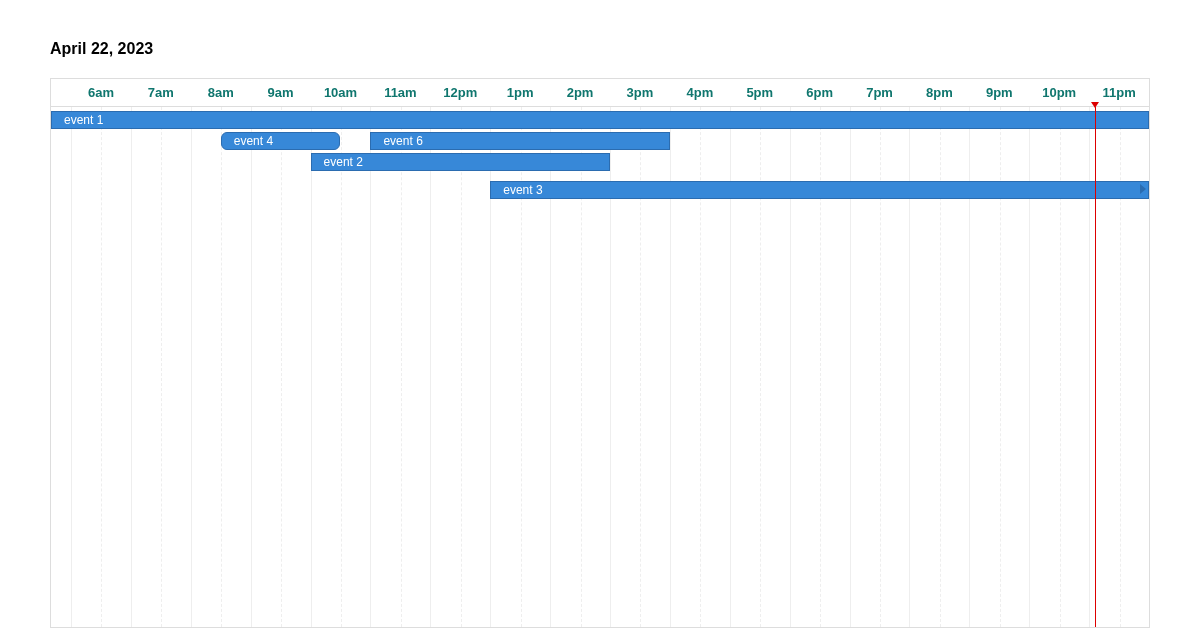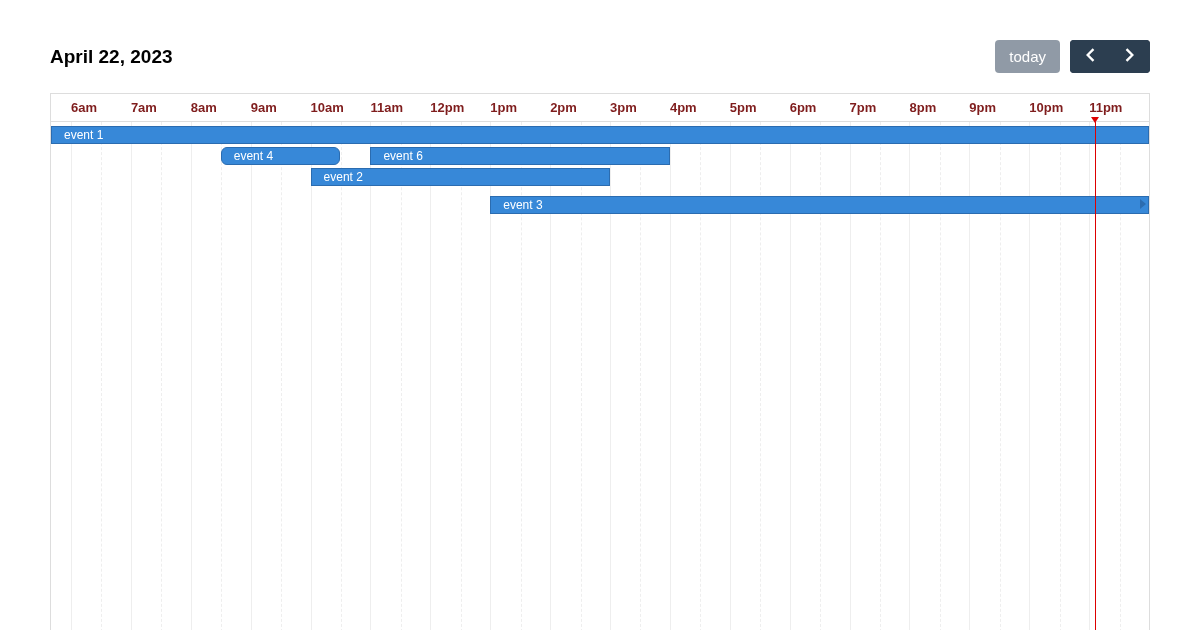--- a/index.html
+++ b/index.html
@@ -12,21 +12,21 @@
       background: #fff;
       padding: 40px 50px 0 50px;
     }
     .header {
       display: flex;
       justify-content: space-between;
       align-items: center;
       margin-bottom: 20px;
     }
     .title {
-      font-size: 19px;
+      font-size: 16px;
       font-weight: 700;
       color: #000;
     }
     .controls {
       display: flex;
       gap: 10px;
       align-items: center;
     }
     .today-btn {
       background: #6c7989;
@@ -68,21 +68,22 @@
       border-bottom: 1px solid #ddd;
       height: 28px;
       padding-left: 20px;
     }
     .time-slot {
       flex: 1;
       position: relative;
       font-size: 13px;
       font-weight: 600;
       padding-top: 6px;
-      color: #7f1d1d;
+      color: #0f766e;
+      text-align: center;
     }
     .time-body {
       position: relative;
       height: 520px;
       padding-left: 20px;
     }
     .grid-container {
       position: absolute;
       left: 20px;
       right: 0;
@@ -154,39 +155,20 @@
       border-left: 4px solid transparent;
       border-right: 4px solid transparent;
       border-top: 6px solid #d00;
     }
   </style>
 </head>
 <body>
 
 <div class="header">
   <h2 class="title">April 22, 2023</h2>
-  <div class="controls">
-    <button class="today-btn">today</button>
-    <div class="nav-group">
-      <button class="nav-btn">
-        <span>
-          <svg viewBox="0 0 8 12">
-              <path d="M7 1 L2 6 L7 11" stroke="#fff" stroke-width="2" fill="none"></path>
-            </svg>
-        </span>
-      </button>
-      <button class="nav-btn">
-        <span>
-          <svg viewBox="0 0 8 12">
-              <path d="M1 1 L6 6 L1 11" stroke="#fff" stroke-width="2" fill="none"></path>
-            </svg>
-        </span>
-      </button>
-    </div>
-  </div>
 </div>
 
 <div class="calendar">
   <div class="time-header" id="time-header">
       <div class="time-slot">6am</div>
       <div class="time-slot">7am</div>
       <div class="time-slot">8am</div>
       <div class="time-slot">9am</div>
       <div class="time-slot">10am</div>
       <div class="time-slot">11am</div>

